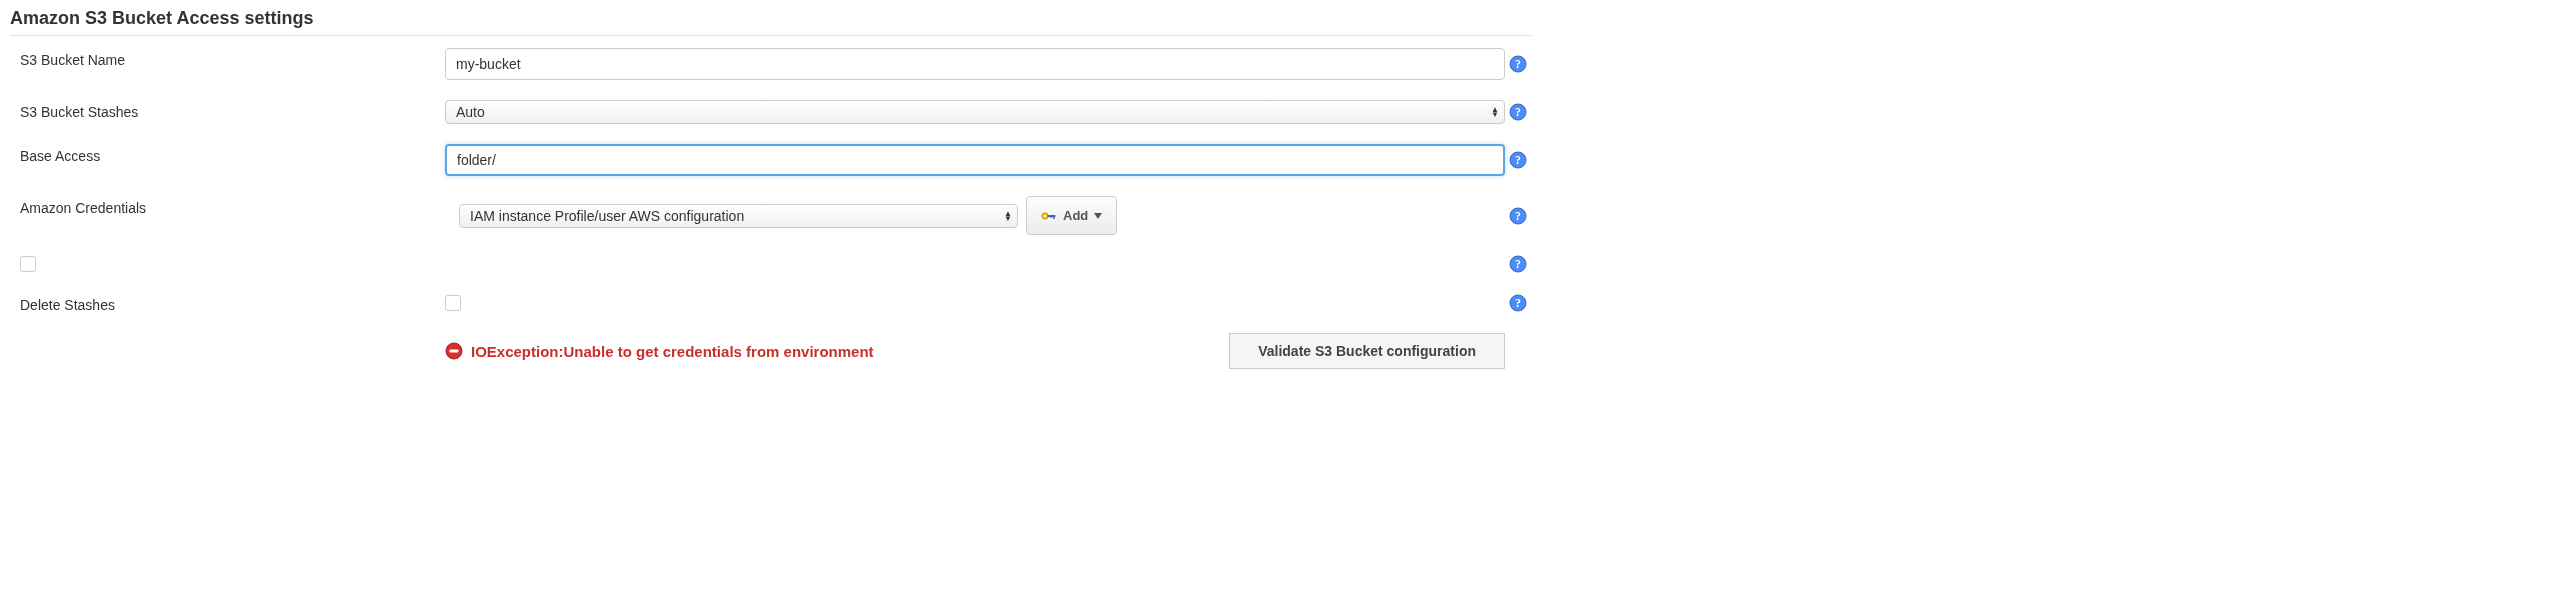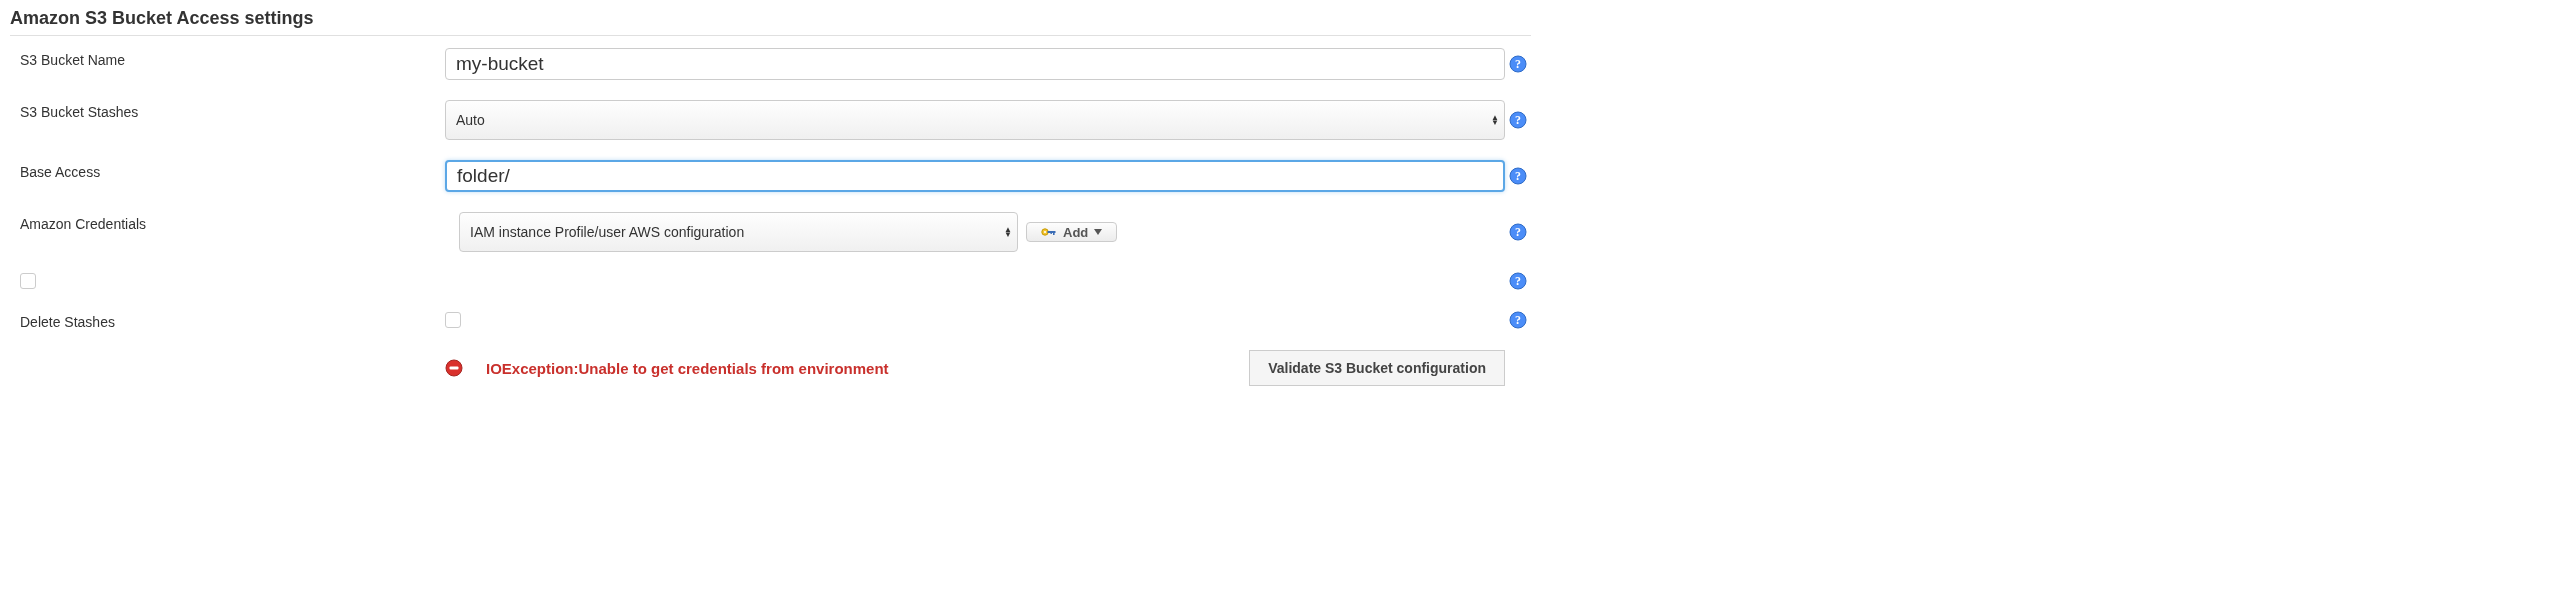--- a/index.html
+++ b/index.html
@@ -49,41 +49,41 @@
     display: flex;
     align-items: center;
     justify-content: center;
   }
   input[type="text"].text-input {
     width: 100%;
     height: 32px;
     padding: 4px 10px;
     border: 1px solid #ccc;
     border-radius: 4px;
-    font-size: 19px;
+    font-size: 14px;
     color: #333;
     background: #fff;
   }
   input[type="text"].text-input.focused {
     border: 2px solid #5ba7e6;
     outline: none;
     box-shadow: 0 0 4px rgba(91,167,230,0.4);
   }
   .select-wrap {
     position: relative;
     width: 100%;
   }
   .select-wrap.inline {
     width: 573px;
     flex-shrink: 0;
     padding-left: 14px;
   }
   select.select-input {
     width: 100%;
-    height: 40px;
+    height: 24px;
     padding: 1px 24px 1px 10px;
     border: 1px solid #ccc;
     border-radius: 4px;
     font-size: 14px;
     color: #333;
     background: linear-gradient(#fefefe, #f0f0f0);
     -webkit-appearance: none;
     -moz-appearance: none;
     appearance: none;
   }
@@ -106,51 +106,51 @@
     border-radius: 3px;
     appearance: none;
     -webkit-appearance: none;
     background: #fff;
     margin: 0;
   }
   .btn {
     display: inline-flex;
     align-items: center;
     gap: 6px;
-    height: 20px;
+    height: 39px;
     padding: 0 14px;
     border: 1px solid #ccc;
     border-radius: 4px;
     background: linear-gradient(#fdfdfd, #ececec);
     font-size: 13px;
     font-weight: bold;
     color: #555;
     cursor: pointer;
   }
   .error-row {
     display: flex;
     align-items: center;
     margin-top: 4px;
     padding-left: 10px;
   }
   .error-msg {
     display: flex;
     align-items: center;
-    gap: 23px;
+    gap: 8px;
     color: #c9302c;
     font-weight: bold;
     font-size: 15px;
   }
   .validate-col {
     margin-left: auto;
     padding-right: 26px;
   }
   .validate-btn {
     height: 36px;
-    padding: 0 18px;
+    padding: 0 28px;
     border: 1px solid #ccc;
     background: #f5f5f5;
     color: #444;
     font-weight: bold;
     font-size: 14px;
     cursor: pointer;
   }
   .help-icon, .key-icon, .error-icon, .caret-down { display: inline-flex; }
 </style>
 </head>

